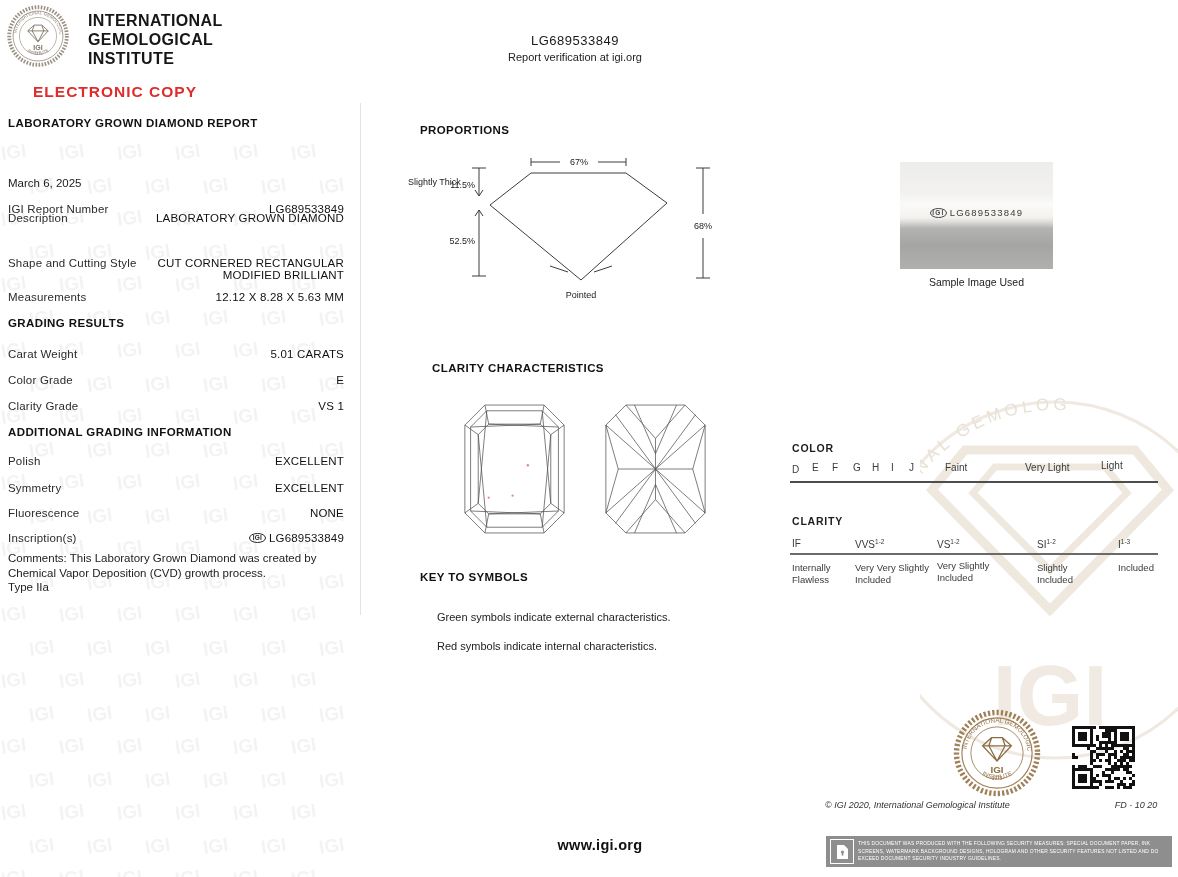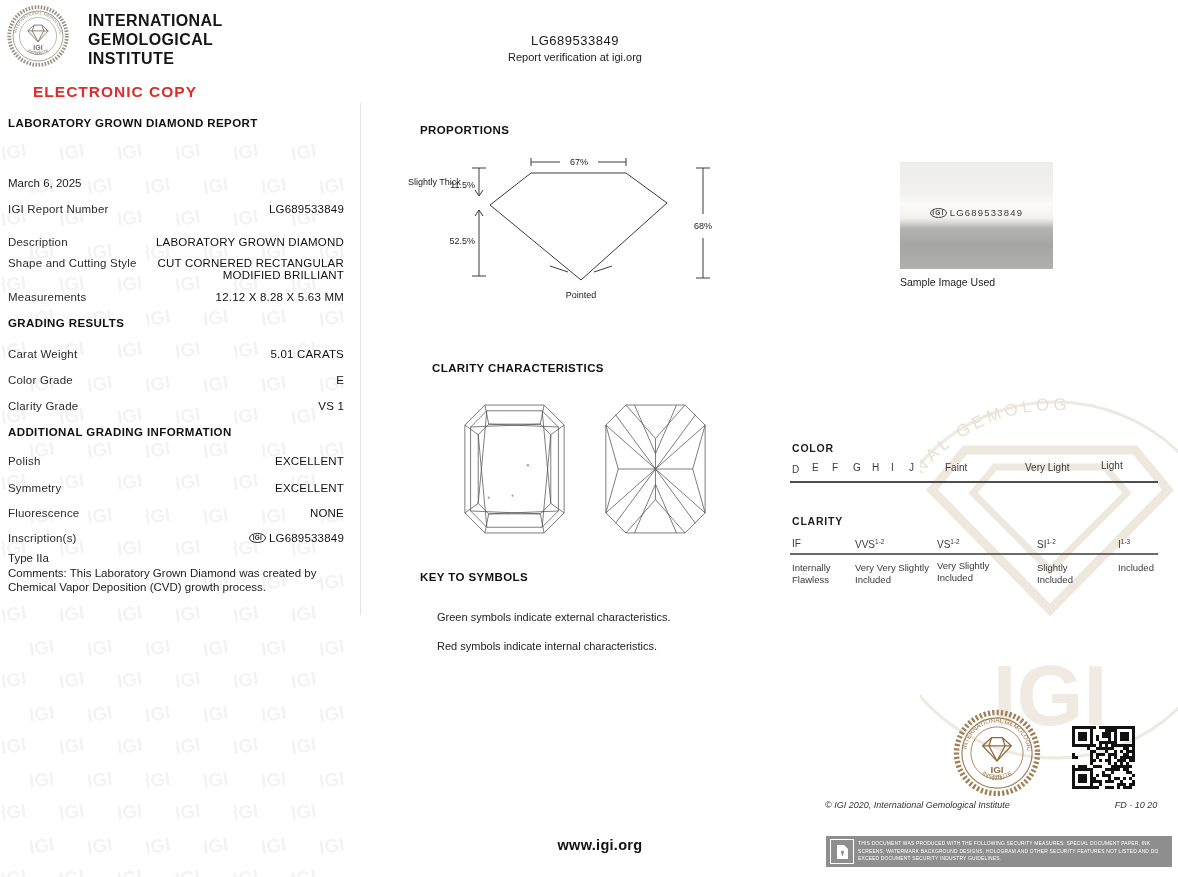--- a/index.html
+++ b/index.html
@@ -25,21 +25,21 @@
   .scale-code sup { font-size:6.5px; }
   .hline { position:absolute; height:2px; background:#4d4d4d; }
   .comments { font-size:11.5px; line-height:14.5px; color:#222; }
   .keyline { font-size:11px; line-height:14px; color:#222; }
   .sample-img {
     position:absolute; left:900px; top:162px; width:153px; height:107px;
     background:linear-gradient(180deg,#ededeb 0%,#f2f1ef 28%,#fafaf8 40%,#f3f2ef 52%,#dddcda 56%,#b3b3b1 62%,#a5a5a3 78%,#b0b0ae 100%);
     display:flex; align-items:center; justify-content:center;
   }
   .inscription-txt { font-size:9.5px; letter-spacing:1.2px; color:#3a3a3a; display:flex; align-items:center; gap:3px; margin-top:-6px; }
-  .caption { position:absolute; left:900px; width:153px; top:276px; font-size:10.5px; color:#222; }
+  .caption { position:absolute; left:900px; width:153px; top:276px; text-align:center; font-size:10.5px; color:#222; }
   .copyright { font-size:9px; color:#333;font-style:italic; }
   .security-bar {
     position:absolute; left:826px; top:836px; width:346px; height:31px;
     background:#8e8e8e; display:flex; align-items:center; padding:2px 4px; gap:4px;
   }
   .security-icon { width:24px; height:25px; border:1.5px solid #fff; display:flex; align-items:center; justify-content:center; flex:none; }
   .security-text { font-size:4.9px; line-height:1.6; color:#fff; letter-spacing:.2px; }
   .website { font-weight:bold; font-size:14.5px; color:#111; letter-spacing:.3px; }
   .divider-v { position:absolute; left:360px; top:103px; width:1px; height:512px; background:#e4e4e4; }
   .qr { position:absolute; left:1072px; top:726px; width:63px; height:63px; display:grid; grid-template-columns:repeat(21,3px); grid-template-rows:repeat(21,3px); }
@@ -101,21 +101,21 @@
   <div class="abs center-head" style="left:420px;top:33px;width:310px;font-size:13px;letter-spacing:.5px;">LG689533849</div>
   <div class="abs center-head" style="left:420px;top:51px;width:310px;font-size:11px;color:#222;">Report verification at igi.org</div>
 
   <div class="abs sec-title" style="left:8px;top:117px;">LABORATORY GROWN DIAMOND REPORT</div>
   <div class="abs" style="left:8px;top:177px;font-size:11.5px;">March 6, 2025</div>
 
   <div class="row" style="top:203px;">
     <span class="lbl">IGI Report Number</span>
     <span class="val">LG689533849</span>
   </div>
-  <div class="row" style="top:236px;gap:23px;">
+  <div class="row" style="top:212px;gap:23px;">
     <span class="lbl">Description</span>
     <span class="val">LABORATORY GROWN DIAMOND</span>
   </div>
   <div class="row" style="top:257px;">
     <span class="lbl">Shape and Cutting Style</span>
     <span class="val">
       <span>CUT CORNERED RECTANGULAR</span><br>
       <span>MODIFIED BRILLIANT</span>
     </span>
   </div>
@@ -155,22 +155,22 @@
     <span class="lbl">Inscription(s)</span>
     <span class="val" style="display:flex;align-items:center;gap:3px;">
       <svg width="17" height="10" viewBox="0 0 17 10">
         <ellipse cx="8.5" cy="5" rx="8" ry="4.5" fill="none" stroke="#222" stroke-width="1"></ellipse>
         <text x="8.5" y="7.4" text-anchor="middle" font-size="6.5" font-weight="bold" fill="#222" font-family="Liberation Sans, sans-serif">IGI</text>
       </svg>
       <span>LG689533849</span>
     </span>
   </div>
   <div class="abs comments" style="left:8px;top:551px;width:346px;">
+    <div>Comments: This Laboratory Grown Diamond was created by Chemical Vapor Deposition (CVD) growth process.</div>
     <div>Type IIa</div>
-    <div>Comments: This Laboratory Grown Diamond was created by Chemical Vapor Deposition (CVD) growth process.</div>
   </div>
 
   <div class="abs sec-title" style="left:420px;top:124px;">PROPORTIONS</div>
   <svg class="abs" style="left:398px;top:146px;" width="330" height="165" viewBox="0 0 330 165">
 
     <path class="diagram-line" d="M133,27 L228,27 L269,57 L183,134 L92,59 Z"></path>
     <path class="diagram-line" d="M152,120 L170,126 M196,126 L214,120"></path>
 
     <path class="diagram-line" d="M133,12 V20 M228,12 V20 M133,16 H162 M200,16 H228"></path>
     <text class="dim-text" x="181" y="19" text-anchor="middle">67%</text>

